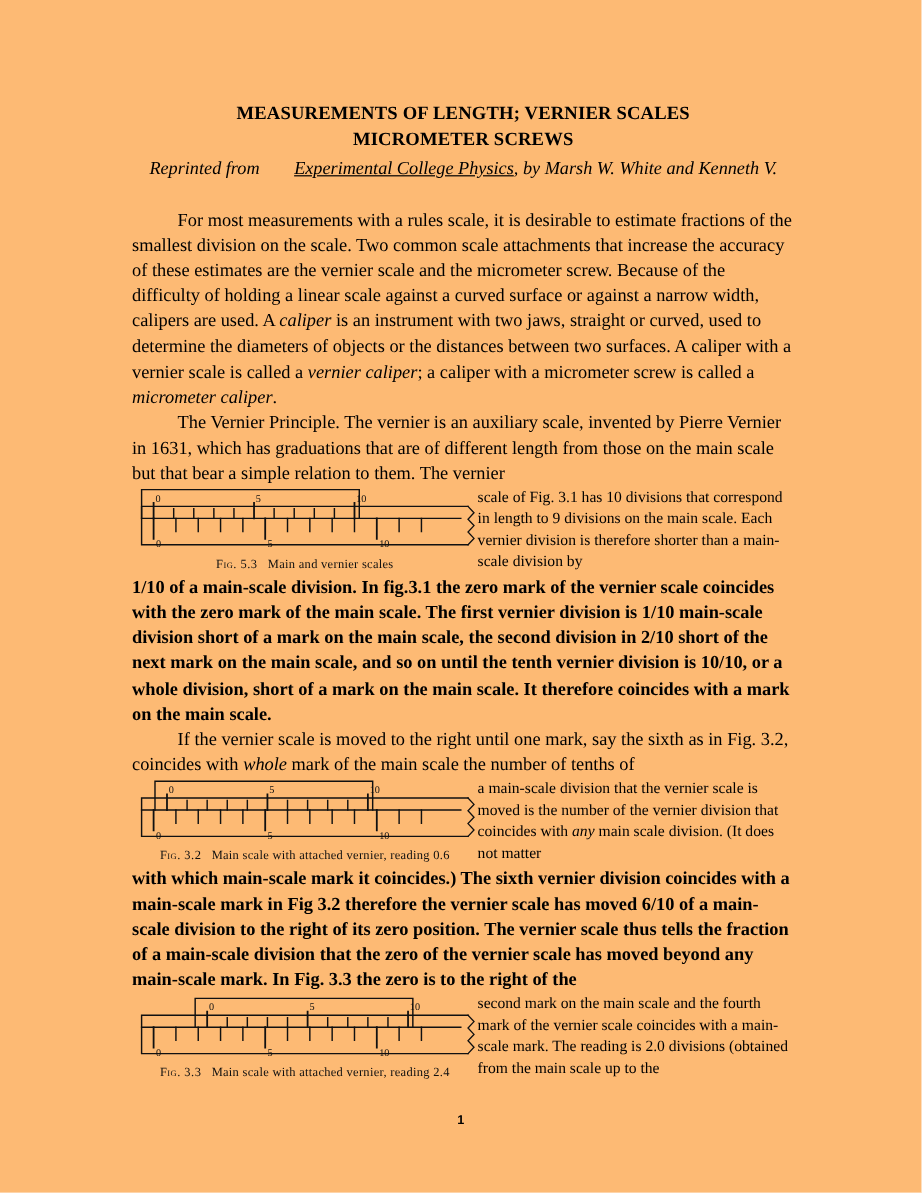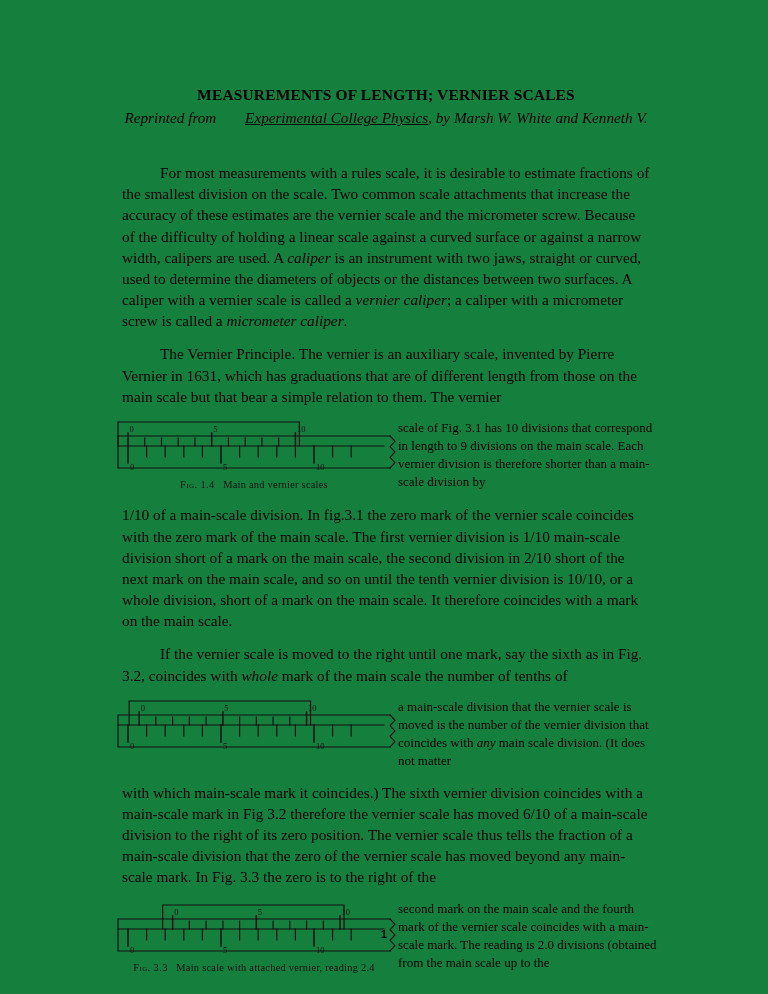--- a/index.html
+++ b/index.html
@@ -10,21 +10,21 @@
   }
   body {
     font-family: "Liberation Serif", "DejaVu Serif", serif;
     color: #000000;
   }
   .page {
     position: relative;
     width: 768px;
     height: 994px;
     margin: 0 auto;
-    background: #15803d;
+    background: #fdba74;
     overflow: hidden;
     box-sizing: border-box;
   }
   .content {
     position: absolute;
     left: 110px;
     top: 84px;
     width: 552px;
   }
 
@@ -47,24 +47,24 @@
   }
   .reprint .u { text-decoration: underline; margin-left: 25px; }
 
   
   .body-text {
     font-size: 15.3px;
     line-height: 1.385;
     text-align: left;
   }
   p.para {
-    margin: 12px;
+    margin: 0;
     text-indent: 38px;
   }
-  p.para.cont { text-indent: 0; }
+  p.para.cont { text-indent: 0; font-weight: bold; }
   .runhead { font-weight: normal; }
   .ital { font-style: italic; }
 
   .spacer-1 { height: 21px; }
 
   
   .fig-row {
     position: relative;
     min-height: 10px;
   }
@@ -116,20 +116,21 @@
   }
 </style>
 </head>
 <body>
 
 <div class="page">
   <div class="content">
 
     <div class="title-block">
       <span class="title-line">MEASUREMENTS OF LENGTH; VERNIER SCALES</span>
+      <span class="title-line">MICROMETER SCREWS</span>
     </div>
 
     <div class="reprint">
       <span>Reprinted from </span><span class="u">Experimental College Physics</span><span>, by Marsh W. White and Kenneth V.</span><br>
     </div>
 
     <div class="spacer-1"></div>
 
     <div class="body-text">
       <p class="para"><span>For most measurements with a rules scale, it is desirable to estimate fractions of the smallest division on the scale.  Two common scale attachments that increase the accuracy of these estimates are the vernier scale and the micrometer screw.  Because of the difficulty of holding a linear scale against a curved surface or against a narrow width, calipers are used.  A </span><span class="ital">caliper</span><span> is an instrument with two jaws, straight or curved, used to determine the diameters of objects or the distances between two surfaces.  A caliper with a vernier scale is called a </span><span class="ital">vernier caliper</span><span>; a caliper with a micrometer screw is called a </span><span class="ital">micrometer caliper</span><span>.</span></p>
@@ -170,21 +171,21 @@
                   <line x1="168.66000000000003" y1="27" x2="168.66000000000003" y2="19" stroke-width="1.2"></line>
                   <line x1="185.40000000000003" y1="27" x2="185.40000000000003" y2="14" stroke-width="1.5"></line>
                 </g>
                 <text x="20" y="51" font-family="&quot;Liberation Serif&quot;, &quot;DejaVu Serif&quot;, serif" font-size="8.5" fill="#111111" text-anchor="start">0</text>
                 <text x="113" y="51" font-family="&quot;Liberation Serif&quot;, &quot;DejaVu Serif&quot;, serif" font-size="8.5" fill="#111111" text-anchor="start">5</text>
                 <text x="206" y="51" font-family="&quot;Liberation Serif&quot;, &quot;DejaVu Serif&quot;, serif" font-size="8.5" fill="#111111" text-anchor="start">10</text>
                 <text x="19.5" y="13" font-family="&quot;Liberation Serif&quot;, &quot;DejaVu Serif&quot;, serif" font-size="8.5" fill="#111111" text-anchor="start">0</text>
                 <text x="103.20000000000002" y="13" font-family="&quot;Liberation Serif&quot;, &quot;DejaVu Serif&quot;, serif" font-size="8.5" fill="#111111" text-anchor="start">5</text>
                 <text x="186.90000000000003" y="13" font-family="&quot;Liberation Serif&quot;, &quot;DejaVu Serif&quot;, serif" font-size="8.5" fill="#111111" text-anchor="start">10</text>
               </svg>
-            <figcaption class="vcap"><span class="fg">Fig. 1.4</span>&nbsp;&nbsp;&nbsp;<span>Main and vernier scales</span></figcaption>
+            <figcaption class="vcap"><span class="fg">Fig. 5.3</span>&nbsp;&nbsp;&nbsp;<span>Main and vernier scales</span></figcaption>
           </figure>
         </div>
         <div class="fig-wrap-text">scale of Fig. 3.1 has 10 divisions that correspond in length to  9 divisions on the main scale.  Each vernier division is therefore shorter than a main-scale division by</div>
       </div>
 
       <p class="para cont">1/10 of a main-scale division.  In fig.3.1 the zero mark of the vernier scale coincides with the zero mark of the main scale.  The first vernier division is 1/10 main-scale division short of a mark on the main scale, the second division in 2/10 short of the next mark on the main scale, and so on until the tenth vernier division is 10/10, or a whole division, short of a mark on the main scale.  It therefore coincides with a mark on the main scale.</p>
 
       <p class="para"><span>If the vernier scale is moved to the right until one mark, say the sixth as in Fig. 3.2, coincides with </span><span class="ital">whole</span><span> mark of the main scale the number of tenths of</span></p>
 
       <div class="fig-row clearfix">
@@ -221,20 +222,21 @@
                   <line x1="179.82000000000002" y1="27" x2="179.82000000000002" y2="19" stroke-width="1.2"></line>
                   <line x1="196.56000000000003" y1="27" x2="196.56000000000003" y2="14" stroke-width="1.5"></line>
                 </g>
                 <text x="20" y="51" font-family="&quot;Liberation Serif&quot;, &quot;DejaVu Serif&quot;, serif" font-size="8.5" fill="#111111" text-anchor="start">0</text>
                 <text x="113" y="51" font-family="&quot;Liberation Serif&quot;, &quot;DejaVu Serif&quot;, serif" font-size="8.5" fill="#111111" text-anchor="start">5</text>
                 <text x="206" y="51" font-family="&quot;Liberation Serif&quot;, &quot;DejaVu Serif&quot;, serif" font-size="8.5" fill="#111111" text-anchor="start">10</text>
                 <text x="30.66" y="13" font-family="&quot;Liberation Serif&quot;, &quot;DejaVu Serif&quot;, serif" font-size="8.5" fill="#111111" text-anchor="start">0</text>
                 <text x="114.36000000000001" y="13" font-family="&quot;Liberation Serif&quot;, &quot;DejaVu Serif&quot;, serif" font-size="8.5" fill="#111111" text-anchor="start">5</text>
                 <text x="198.06000000000003" y="13" font-family="&quot;Liberation Serif&quot;, &quot;DejaVu Serif&quot;, serif" font-size="8.5" fill="#111111" text-anchor="start">10</text>
               </svg>
+            <figcaption class="vcap"><span class="fg">Fig. 3.2</span>&nbsp;&nbsp;&nbsp;<span>Main scale with attached vernier, reading 0.6</span></figcaption>
           </figure>
         </div>
         <div class="fig-wrap-text"><span>a main-scale division that the vernier scale is moved is the number of the vernier division that coincides with </span><span class="ital">any</span><span> main scale division.  (It does not matter</span></div>
       </div>
 
       <p class="para cont">with which main-scale mark it coincides.) The sixth vernier division coincides with a main-scale mark in Fig 3.2 therefore the vernier scale has moved 6/10 of a main-scale division to the right of its zero position.  The vernier scale thus tells the fraction of a main-scale division that the zero of the vernier scale has moved beyond any main-scale mark.  In Fig. 3.3 the zero is to the right of the</p>
 
       <div class="fig-row clearfix">
         <div class="fig-float">
           <figure class="vfig" id="fig-3-3">

